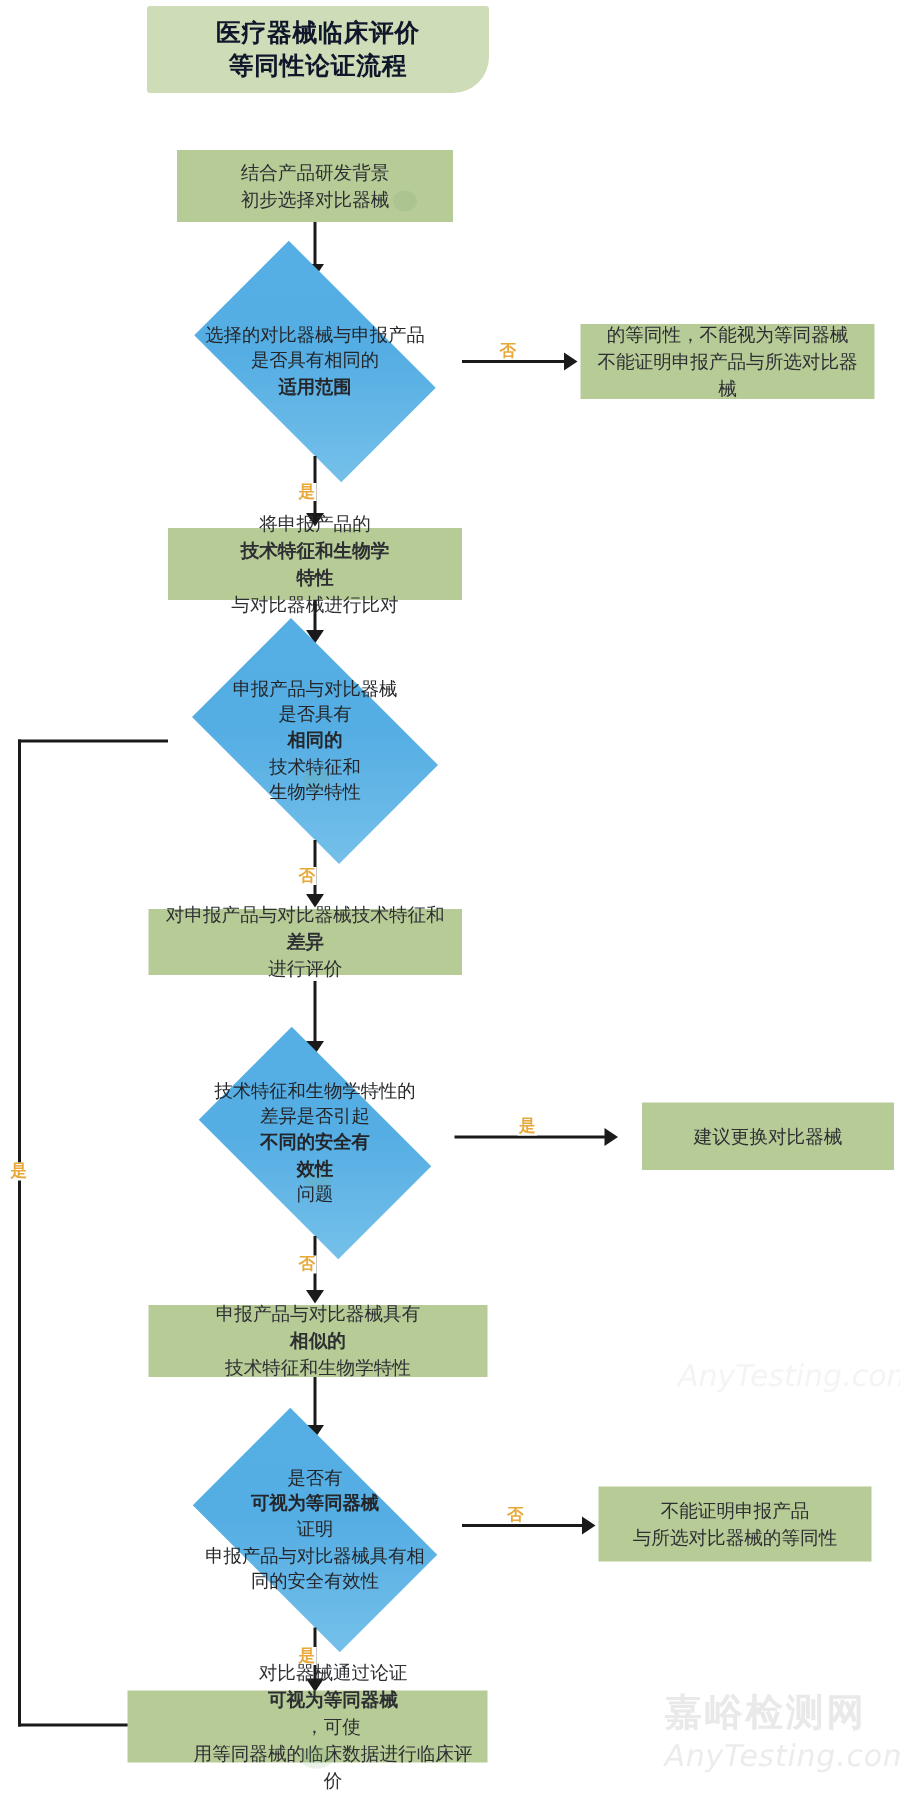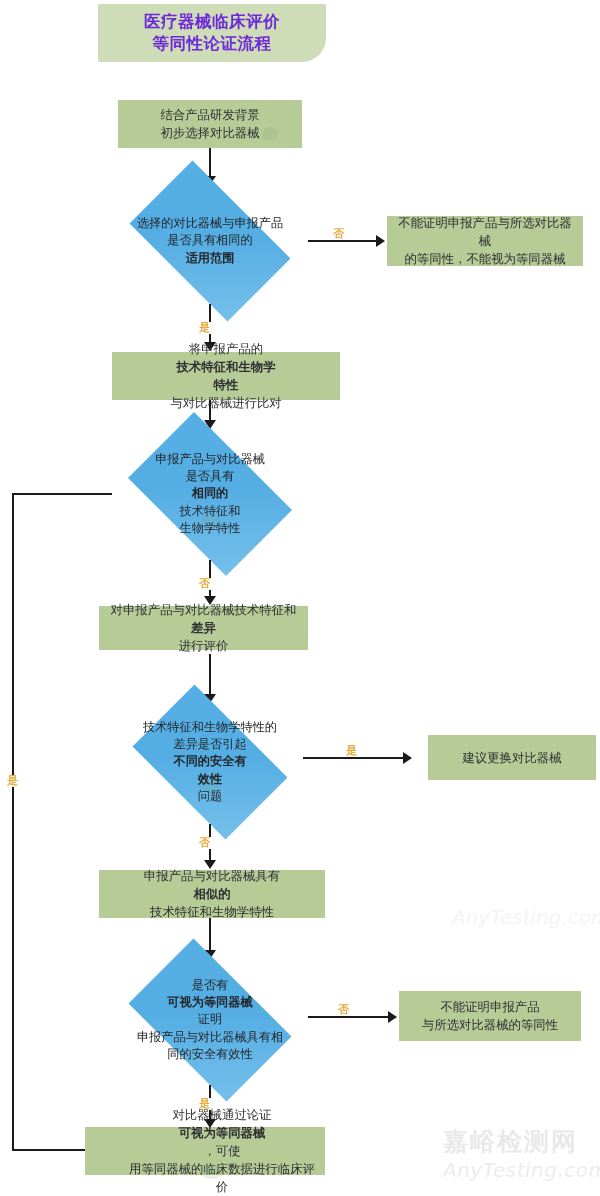--- a/index.html
+++ b/index.html
@@ -23,21 +23,21 @@
     left: 98px;
     top: 4px;
     width: 228px;
     height: 58px;
     background: #cfdcb8;
     border-radius: 2px 2px 24px 2px;
     display: flex;
     flex-direction: column;
     align-items: center;
     justify-content: center;
-    color: #6d28d9;
+    color: #0f172a;
     font-weight: bold;
     font-size: 16.5px;
     line-height: 1.33;
     letter-spacing: 0.5px;
     text-align: center;
   }
   .title-banner .tl { display:block; }
 
   
   .proc {
@@ -182,30 +182,30 @@
       </span>
     </div>
   </div>
 
   <div class="hline" style="left:308px; top:240px; width:70px;"></div>
   <div class="arrow-right" style="left:376px; top:235px;"></div>
   <div class="elabel" style="left:332px; top:228px;">否</div>
 
   <div class="proc" style="left:387px; top:216px; width:196px; height:50px;">
     <div>
+      <span>的等同性，不能视为等同器械</span>
       <span>不能证明申报产品与所选对比器械</span>
-      <span>的等同性，不能视为等同器械</span>
     </div>
   </div>
 
   <div class="vline" style="left:209px; top:304px; height:40px;"></div>
   <div class="arrow-down" style="left:204px; top:342px;"></div>
   <div class="elabel" style="left:198px; top:322px;">是</div>
 
-  <div class="proc" style="left:112px; top:352px; width:228px; height:48px;">
+  <div class="proc" style="left:112px; top:352px; width:196px; height:48px;">
     <div>
       <span><span>将申报产品的</span><b>技术特征和生物学</b></span>
       <span><b>特性</b><span>与对比器械进行比对</span></span>
     </div>
   </div>
 
   <div class="vline" style="left:209px; top:400px; height:22px;"></div>
   <div class="arrow-down" style="left:204px; top:420px;"></div>
 
   <div class="dec" style="left:112px; top:428px; width:196px; height:132px;">

